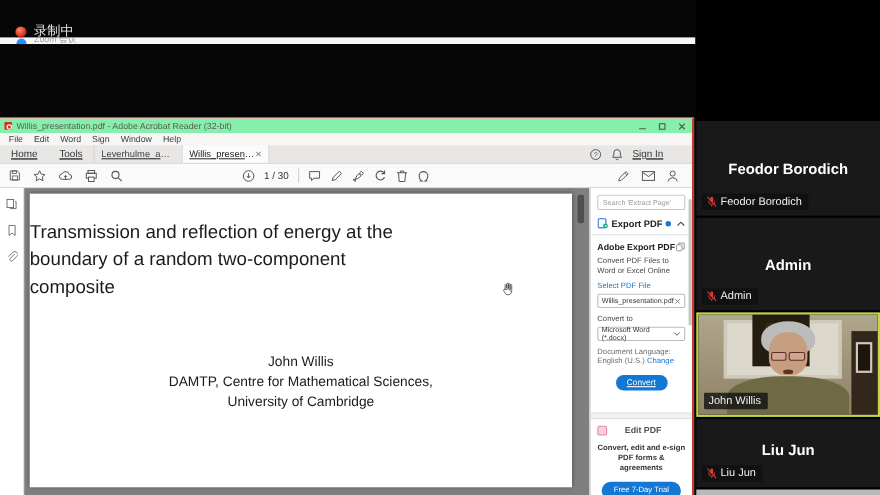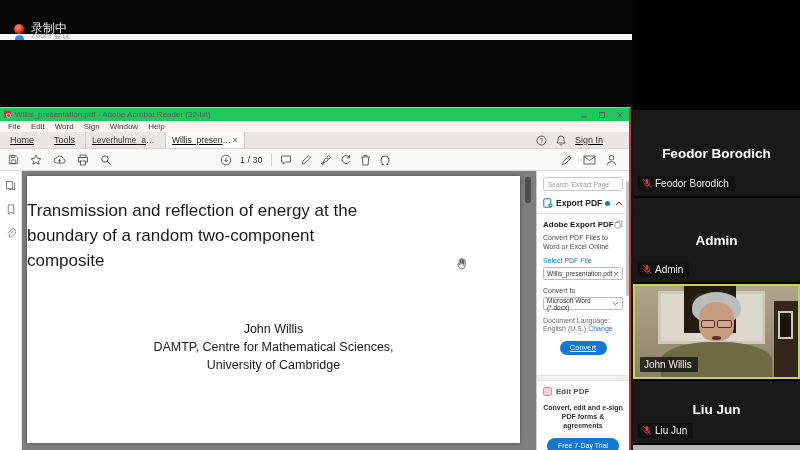--- a/index.html
+++ b/index.html
@@ -13,21 +13,21 @@
   .topbar .ztitle { position:absolute; left:31px; top:-4px; font-size:8px; color:#9a9a9a; }
 
   
   .rec { position:absolute; left:14px; top:20px; display:flex; align-items:center; gap:7px; }
   .rec-dot { width:10px; height:10px; border-radius:50%; background:radial-gradient(circle at 40% 35%, #ff8a66, #cf1f14 70%); }
   .rec-label { font-size:12px; color:#e8e8e8; }
 
   
   .acrobat { position:absolute; left:0; top:107px; width:631px; height:343px; background:#fff;
              border-top:1px solid #e3a79a; border-right:2px solid #c23b2e; display:flex; flex-direction:column; }
-  .titlebar { height:13px; background:#22c55e; display:flex; align-items:center; padding-left:4px; flex:none; }
+  .titlebar { height:13px; background:#86efac; display:flex; align-items:center; padding-left:4px; flex:none; }
   .app-icon { width:7px; height:7px; background:#d93025; border-radius:1px; margin-right:4px; position:relative; flex:none; }
   .app-icon::after { content:""; position:absolute; left:2px; top:2px; width:3px; height:3px; border:1px solid #fff; border-radius:50%; }
   .win-title { font-size:8px; color:#5a5a5a; white-space:nowrap; }
   .win-controls { margin-left:auto; display:flex; }
   .win-btn { width:18px; height:12px; display:flex; align-items:center; justify-content:center; }
   .menubar { height:11px; background:#f7f6f5; display:flex; align-items:center; padding-left:3px; flex:none; }
   .menu-item { font-size:8px; color:#3c3c3c; padding:0 5px; }
   .tabbar { height:17px; background:#e9e7e6; display:flex; align-items:stretch; flex:none; border-bottom:1px solid #d8d6d5;text-decoration:underline; }
   .tab { font-size:9px; color:#333; display:flex; align-items:center; padding:0 10px; }
   .tab-doc { width:80px; padding:0 6px; border-left:1px solid #d2d0cf; font-size:8.5px; color:#444; }
@@ -62,21 +62,21 @@
   .p-desc { color:#4a4a4a; line-height:9px; margin-bottom:6px; }
   .p-link { color:#1377d4; margin-bottom:3px; }
   .p-box { border:1px solid #bdbdbd; border-radius:2px; height:13px; display:flex; align-items:center; justify-content:space-between; padding:0 3px; font-size:6.5px; color:#333; margin-bottom:7px; }
   .p-label { color:#4a4a4a; margin-bottom:3px; }
   .p-lang { color:#6b6b6b; margin-bottom:1px; }
   .p-langval { color:#6b6b6b; margin-bottom:9px; }
   .p-langval .chg { color:#1377d4; }
   .btn-blue { background:#1377d4; color:#fff; text-align:center; border-radius:8px; }
   .convert-btn { width:47px; height:14px; line-height:14px; margin:0 auto 20px; font-size:7.5px;text-decoration:underline; }
   .panel-gap { height:6px; background:#f2f1f1; border-top:1px solid #e0e0e0; border-bottom:1px solid #e0e0e0; margin:0 -6px 6px; }
-  .editpdf-row { display:flex; align-items:flex-start; gap:4px; margin-bottom:7px; opacity:.85; }
+  .editpdf-row { display:flex; align-items:flex-start; gap:16px; margin-bottom:7px; opacity:.85; }
   .editpdf-row .lbl { font-size:8px; font-weight:bold; color:#333; }
   .editpdf-ic { width:9px; height:9px; border-radius:2px; background:#f6c7d2; border:1px solid #e2798f; }
   .promo { text-align:center; font-weight:bold; color:#333; line-height:9px; margin-bottom:8px; }
   .trial-btn { width:72px; height:16px; line-height:16px; margin:0 auto; font-size:7px; border-radius:9px; }
   .panel-thumb { position:absolute; right:0; top:10px; width:3px; height:115px; background:#c4c4c4; border-radius:2px; }
 
   
   .sidebar { position:absolute; left:633px; top:0; width:167px; height:450px; background:#000; }
   .tile { position:absolute; left:0; width:167px; background:#191919; overflow:hidden; }
   .tile-name { position:absolute; left:0; width:100%; top:42%; text-align:center; font-size:13.5px; font-weight:bold; color:#fff; }

